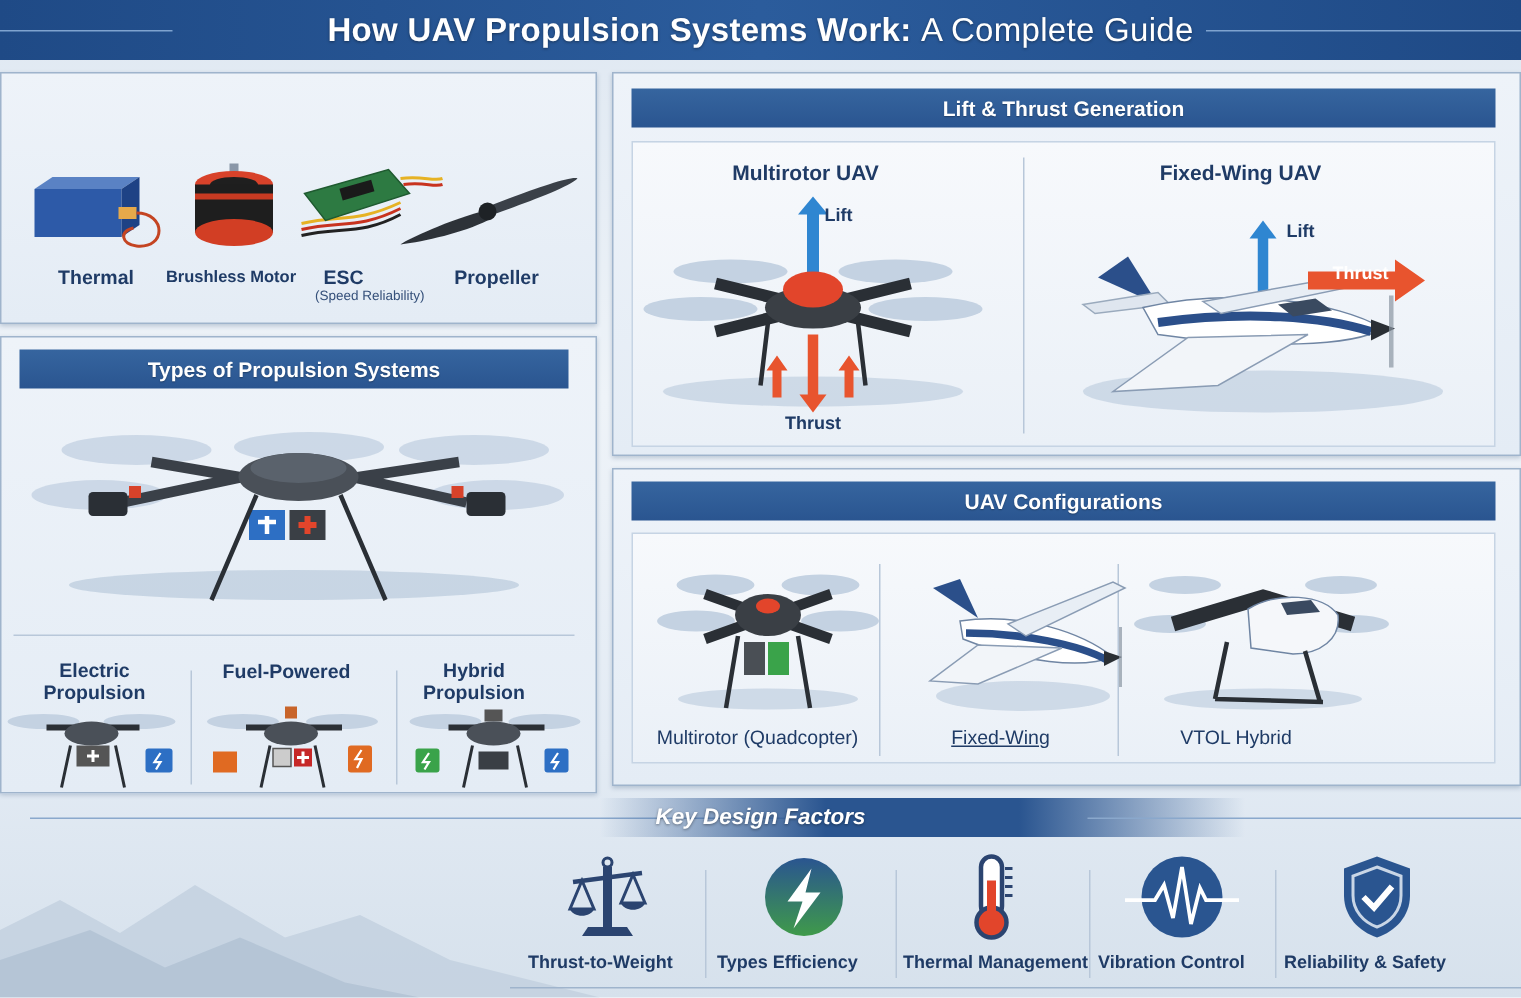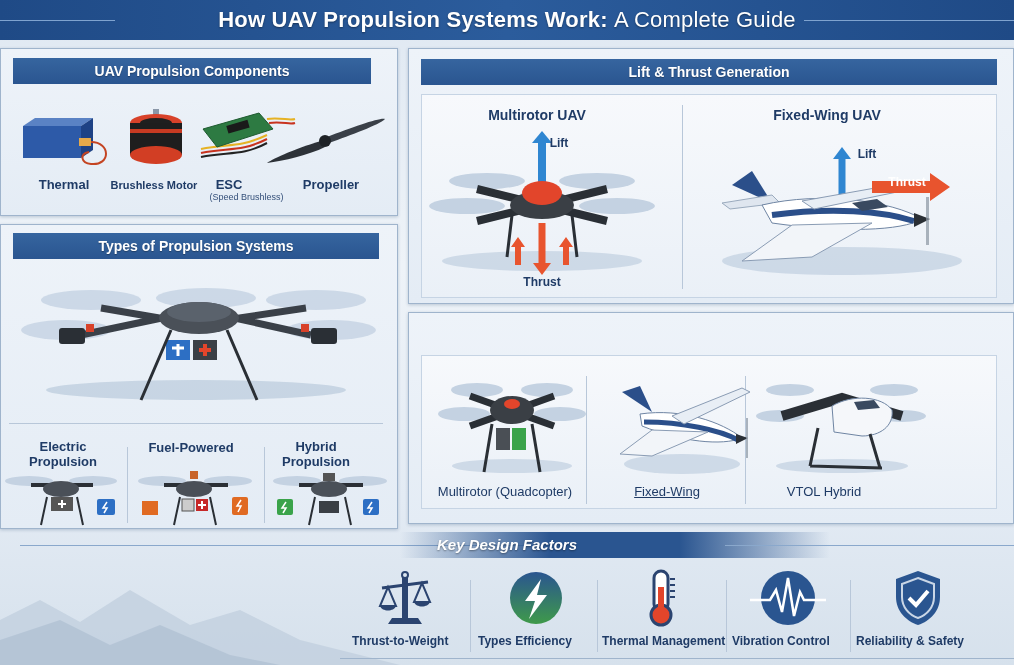--- a/index.html
+++ b/index.html
@@ -26,21 +26,20 @@
 </head>
 <body>
 
 <div class="titlebar">
   <div class="rule" style="left:0;width:115px;"></div>
   <h1><span>How UAV Propulsion Systems Work:</span> <span class="light">A Complete Guide</span></h1>
   <div class="rule" style="right:0;width:210px;"></div>
 </div>
 
 <div class="panel" style="left:0;top:48px;width:398px;height:168px;">
-  <div class="hdr" style="left:12px;top:9px;width:358px;">UAV Propulsion Components</div>
 
   <svg style="left:18px;top:65px;" width="95" height="60" viewBox="0 0 95 60">
     <path d="M4 12 L16 4 L74 4 L62 12 Z" fill="#5a82c4"></path>
     <rect x="4" y="12" width="58" height="32" fill="#2d5aa8"></rect>
     <path d="M62 12 L74 4 L74 36 L62 44 Z" fill="#1e4285"></path>
     <rect x="60" y="24" width="12" height="8" fill="#e6a94a"></rect>
     <path d="M72 28 C92 28 92 52 72 50 C62 49 60 40 70 38" stroke="#c44422" stroke-width="2" fill="none"></path>
   </svg>
   <div class="lbl" style="left:28px;top:128px;width:70px;font-size:13px;">Thermal</div>
 
@@ -57,21 +56,21 @@
   <svg style="left:196px;top:60px;" width="100" height="60" viewBox="0 0 100 60">
     <path d="M4 40 C30 34 40 40 70 26" stroke="#e6b224" stroke-width="2" fill="none"></path>
     <path d="M4 44 C30 38 42 44 70 30" stroke="#c8331f" stroke-width="2" fill="none"></path>
     <path d="M4 48 C30 42 44 48 70 34" stroke="#222" stroke-width="2" fill="none"></path>
     <path d="M6 20 L62 4 L76 20 L20 38 Z" fill="#2d7a42" stroke="#1f5a30"></path>
     <rect x="30" y="14" width="22" height="8" fill="#1a1a1a" transform="rotate(-16 40 18)"></rect>
     <path d="M70 10 C84 8 92 12 98 10" stroke="#e6b224" stroke-width="2" fill="none"></path>
     <path d="M72 14 C86 12 92 16 98 14" stroke="#c8331f" stroke-width="2" fill="none"></path>
   </svg>
   <div class="lbl" style="left:203px;top:128px;width:50px;font-size:13px;">ESC</div>
-  <div class="sub" style="left:198px;top:143px;width:95px;font-size:9px;">(Speed Brushless)</div>
+  <div class="sub" style="left:198px;top:143px;width:95px;font-size:9px;">(Speed Reliability)</div>
 
   <svg style="left:262px;top:62px;" width="126" height="56" viewBox="0 0 126 56">
     <path d="M58 30 C30 38 6 50 4 52 C20 50 46 44 62 36 Z" fill="#2d3238"></path>
     <path d="M64 26 C90 16 118 6 122 8 C116 14 88 24 66 32 Z" fill="#3a4048"></path>
     <circle cx="62" cy="30" r="6" fill="#1e2226"></circle>
   </svg>
   <div class="lbl" style="left:290px;top:128px;width:80px;font-size:13px;">Propeller</div>
 </div>
 
 <div class="panel" style="left:0;top:224px;width:398px;height:305px;">
@@ -186,20 +185,21 @@
       <path d="M212 72 L228 78 L212 86 Z" fill="#2a2f35"></path>
       <rect x="224" y="56" width="3" height="48" fill="#8a95a3" opacity=".7"></rect>
       <path d="M170 40 L228 40 L228 32 L248 46 L228 60 L228 52 L170 52 Z" fill="#e8542e"></path>
     </svg>
     <div class="lbl" style="left:430px;top:52px;width:30px;font-size:12px;">Lift</div>
     <div class="lbl" style="left:460px;top:80px;width:50px;font-size:12px;color:#fff;">Thrust</div>
   </div>
 </div>
 
 <div class="panel" style="left:408px;top:312px;width:606px;height:212px;">
+  <div class="hdr" style="left:12px;top:8px;width:576px;">UAV Configurations</div>
   <div class="inner" style="left:12px;top:42px;width:576px;height:154px;">
     <div class="vdiv" style="left:164px;top:20px;height:128px;"></div>
     <div class="vdiv" style="left:323px;top:20px;height:128px;"></div>
 
     <svg style="left:20px;top:20px;" width="140" height="100" viewBox="0 0 140 100">
       <ellipse cx="70" cy="90" rx="60" ry="7" fill="#b9cadc" opacity=".6"></ellipse>
       <ellipse cx="35" cy="14" rx="26" ry="7" fill="#c4d2e2"></ellipse>
         <ellipse cx="105" cy="14" rx="26" ry="7" fill="#c4d2e2"></ellipse>
       <ellipse cx="22" cy="38" rx="26" ry="7" fill="#c4d2e2"></ellipse>
         <ellipse cx="118" cy="38" rx="26" ry="7" fill="#c4d2e2"></ellipse>

